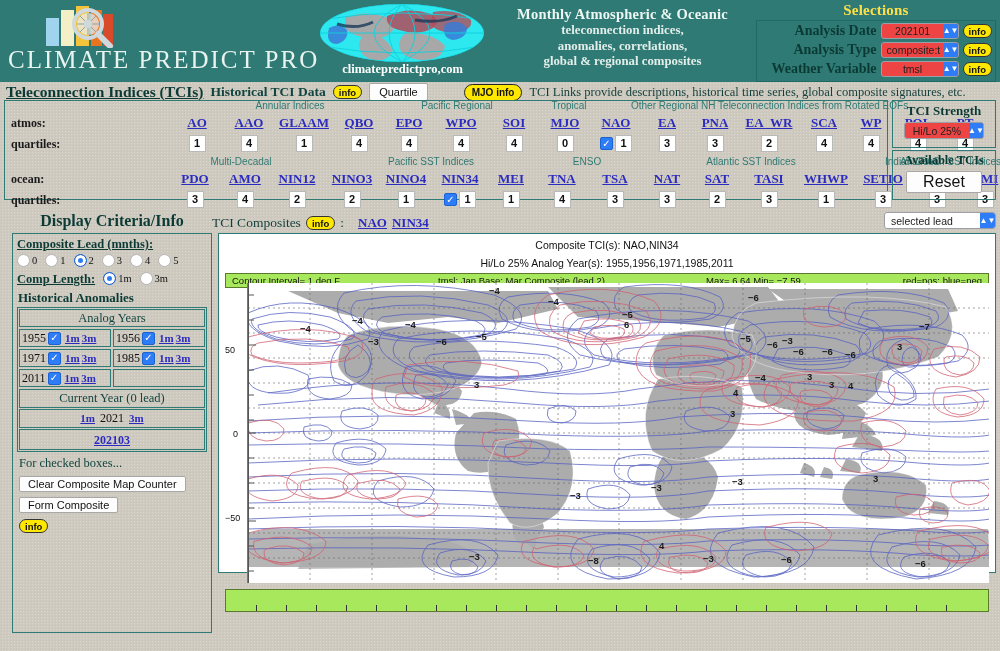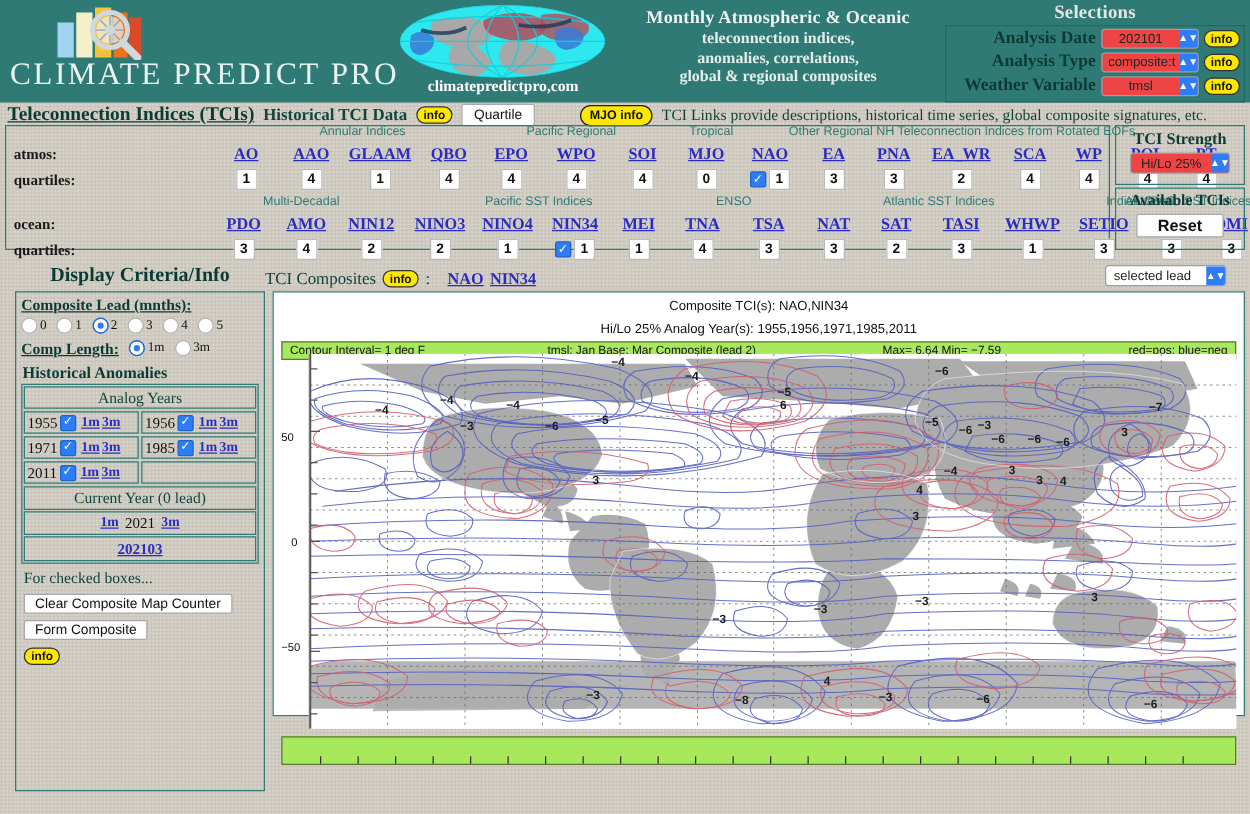--- a/index.html
+++ b/index.html
@@ -48,21 +48,21 @@
     text-align: center; color: #e6efec;
     font-family: "Liberation Serif", serif;
   }
   .tagline .t1 { font-size: 14.5px; font-weight: bold; letter-spacing: .2px; color:#eef6f3; }
   .tagline .t2 { font-size: 12.8px; font-weight: bold; line-height: 1.22; color:#e3eeea; }
 
   .selections {
     position: absolute; left: 756px; top: 2px; width: 240px; height: 78px;
   }
   .sel-title {
-    text-align: center; color: #e5e5e5; font-weight: bold; font-size: 15px;
+    text-align: center; color: #fde047; font-weight: bold; font-size: 15px;
     letter-spacing: .2px; margin-bottom: 1px;
   }
   .sel-box {
     border: 1px solid #1f6b64; background: transparent; padding: 1px 3px 2px 3px;
   }
   .sel-row {
     display: flex; align-items: center; justify-content: flex-end; gap: 4px;
     height: 18px; margin-bottom: 1px;
   }
   .sel-label { color:#0b3a35; font-weight: bold; font-size: 14px; white-space: nowrap; }
@@ -159,22 +159,22 @@
     border: 1px solid #2f7a74; text-align: center;
   }
   .strength-panel .hdr { font-size: 13px; font-weight: bold; color: #0b3a35; margin-top:2px;}
   .avail-panel {
     position: absolute; left: 892px; top: 150px; width: 104px; height: 50px;
     border: 1px solid #2f7a74; text-align: center;
   }
   .avail-panel .hdr { font-size: 12.5px; font-weight: bold; color: #0b3a35; margin-top: 2px;}
   .reset-btn {
     background: #fdfdfd; border: 1px solid #a8a8a8; border-radius: 2px;
-    font-family: "Liberation Sans", sans-serif; font-size: 13px; color:#111;
-    padding: 1px 16px; margin-top: 3px; display:inline-block;font-weight:bold;
+    font-family: "Liberation Sans", sans-serif; font-size: 16px; color:#111;
+    padding: 1px 16px; margin-top: 3px; display:inline-block;
   }
 
   
   .disp-title {
     position: absolute; left: 14px; top: 212px; width: 196px; text-align: center;
     font-size: 16px; font-weight: bold; color: #0b3a35;
   }
   .comp-row {
     position: absolute; left: 212px; top: 213px; height: 20px;
     display: flex; align-items: center; gap: 5px;
@@ -595,21 +595,21 @@
   <div class="comp-row">
     <span class="lbl">TCI Composites</span>
     <span class="info-pill">info</span>
     <span class="lbl">:</span>
     <span style="width:4px"></span>
     <a class="comp-link">NAO</a>
     <a class="comp-link">NIN34</a>
   </div>
 
   <div class="lead-select">
-    <span class="val" style="width:80px">selected lead</span>
+    <span class="val" style="width:95px">selected lead</span>
     <span class="arrow">▲▼</span>
   </div>
 
   <div class="left-panel">
     <div class="lp-inner">
       <div class="lp-head">Composite Lead (mnths):</div>
 
       <div class="radio-row">
         <span class="radio"></span>
           <span class="radio-lbl">0</span>

